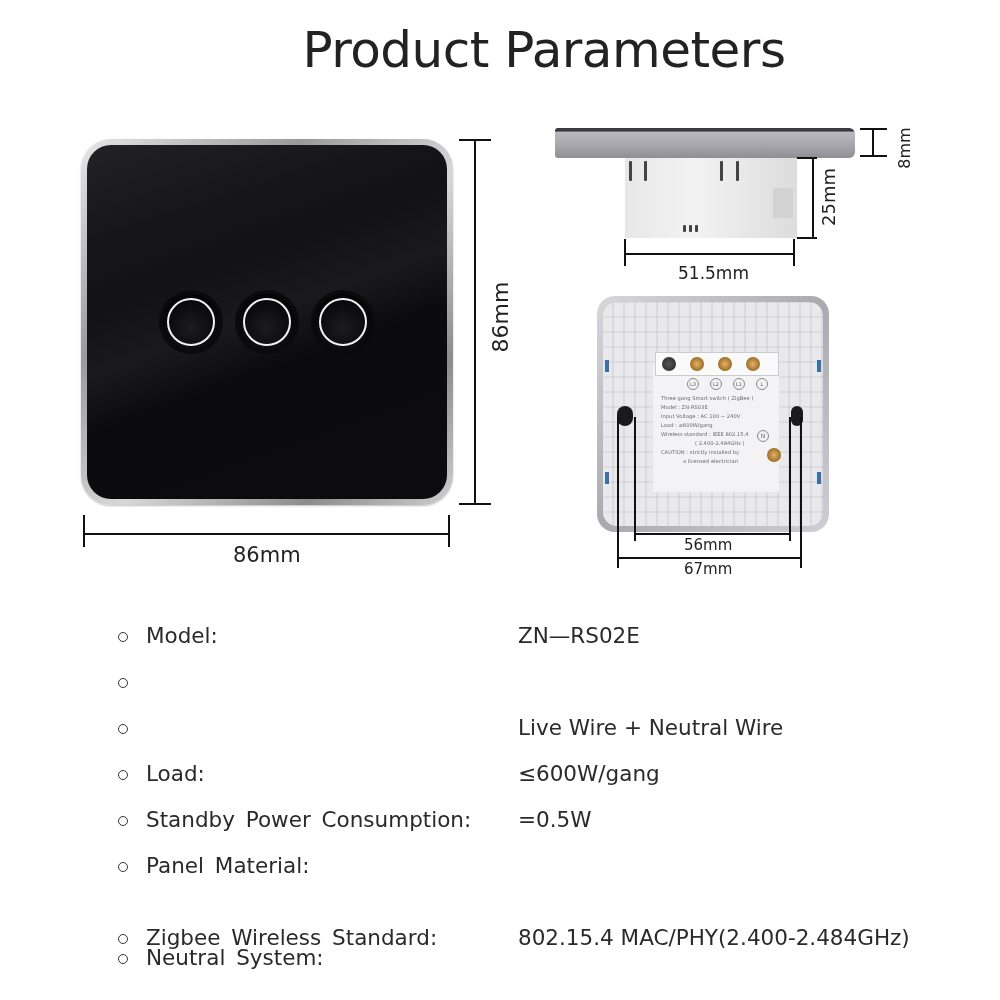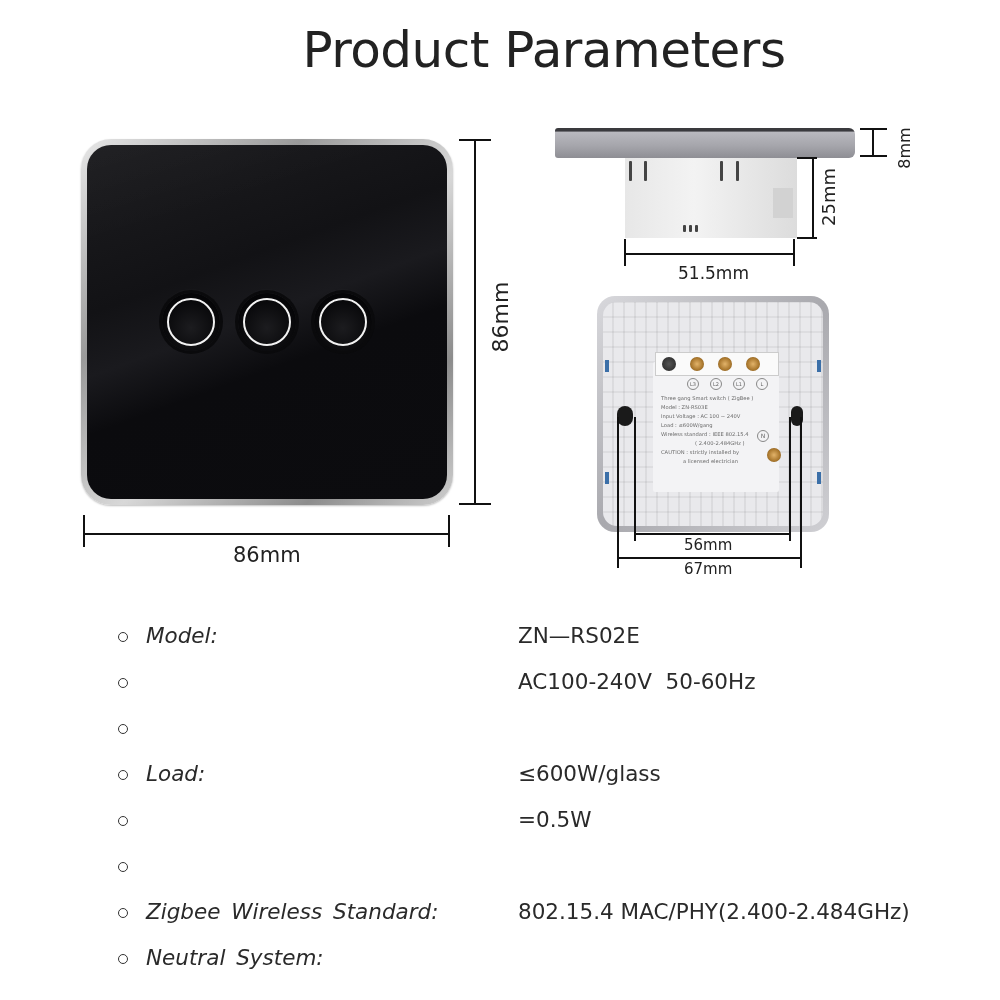--- a/index.html
+++ b/index.html
@@ -61,21 +61,21 @@
   .mount-hole { position: absolute; width: 16px; height: 20px; border-radius: 8px; background: #1a1a1a; }
   .n-term { position: absolute; left: 164px; top: 146px; width: 14px; height: 14px; border-radius: 50%;
     background: radial-gradient(circle, #e2b36a 0%, #a9772d 60%, #6b4612 100%); }
   .n-tag { position: absolute; left: 154px; top: 128px; width: 12px; height: 12px; border: 1px solid #888; border-radius: 50%;
     font-size: 6px; line-height: 10px; text-align: center; color: #666; }
   .blue-clip { position: absolute; width: 4px; height: 12px; background: #3b6fa8; }
 
   
   .spec-row { position: absolute; left: 118px; width: 840px; height: 30px; font-size: 21.5px; line-height: 30px; color: #2a2a2a; }
   .bullet { position: absolute; left: 0; top: 11px; width: 10px; height: 10px; border-radius: 50%; border: 1.6px solid #333; }
-  .spec-label { position: absolute; left: 28px; top: 0; word-spacing: 4px; white-space: nowrap; font-style: italic; }
+  .spec-label { position: absolute; left: 28px; top: 0; word-spacing: 4px; white-space: nowrap; }
   .spec-value { position: absolute; left: 400px; top: 0; white-space: pre; }
 </style>
 </head>
 <body>
 
 <h1 class="title">Product Parameters</h1>
 
 <div>
   <div class="front-frame">
     <div class="front-glass">
@@ -177,38 +177,40 @@
 </div>
 
 <div>
   <div class="spec-row" style="top:621px">
     <span class="bullet"></span>
     <span class="spec-label">Model:</span>
     <span class="spec-value">ZN—RS02E</span>
   </div>
   <div class="spec-row" style="top:667px">
     <span class="bullet"></span>
-    <span class="spec-value">AC100-240V  50-60Hz</span>
   </div>
   <div class="spec-row" style="top:713px">
     <span class="bullet"></span>
+    <span class="spec-value">Live Wire + Neutral Wire</span>
   </div>
   <div class="spec-row" style="top:759px">
     <span class="bullet"></span>
     <span class="spec-label">Load:</span>
-    <span class="spec-value">≤600W/glass</span>
+    <span class="spec-value">≤600W/gang</span>
   </div>
   <div class="spec-row" style="top:805px">
     <span class="bullet"></span>
+    <span class="spec-label">Standby Power Consumption:</span>
     <span class="spec-value">=0.5W</span>
   </div>
   <div class="spec-row" style="top:851px">
     <span class="bullet"></span>
-  </div>
-  <div class="spec-row" style="top:897px">
+    <span class="spec-label">Panel Material:</span>
+  </div>
+  <div class="spec-row" style="top:923px">
     <span class="bullet"></span>
     <span class="spec-label">Zigbee Wireless Standard:</span>
     <span class="spec-value">802.15.4 MAC/PHY(2.400-2.484GHz)</span>
   </div>
   <div class="spec-row" style="top:943px">
     <span class="bullet"></span>
     <span class="spec-label">Neutral System:</span>
   </div>
 </div>
 

